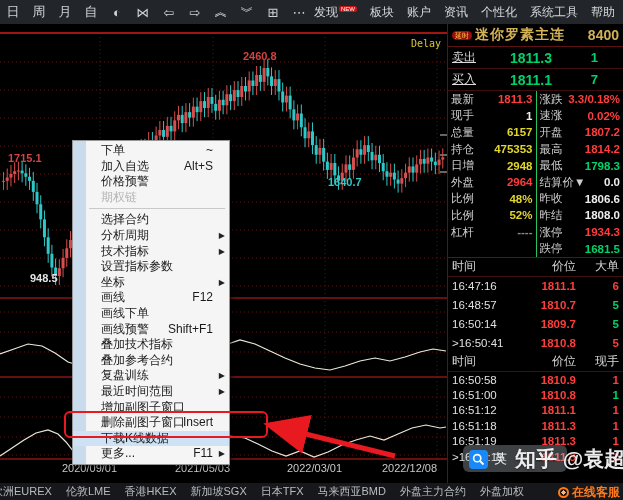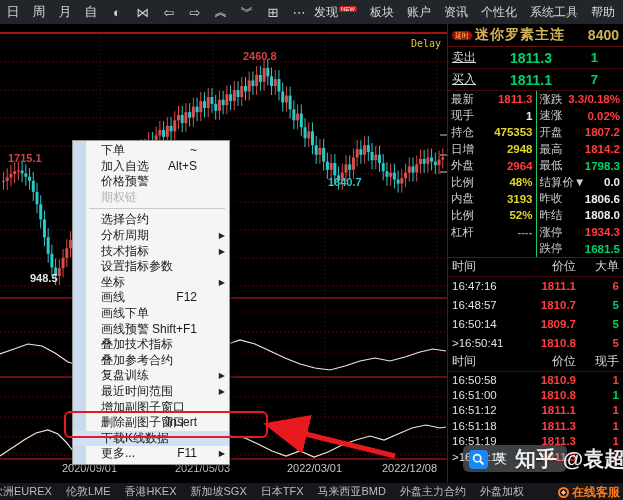--- a/index.html
+++ b/index.html
@@ -59,21 +59,21 @@
   .tab{color:#b9bcbf;font-size:11px;}
   #service{position:absolute;right:3px;top:484px;display:flex;align-items:center;gap:3px;z-index:40;}
   #service-icon{width:11px;height:11px;border-radius:50%;border:2px solid #ff7a1a;
                 box-sizing:border-box;background:radial-gradient(circle,#ffb26a 0 40%,transparent 45%);}
   #service-label{color:#ff7a1a;font-size:12px;font-weight:bold;}
   
   #ctxmenu{position:absolute;left:72px;top:140px;width:158px;background:#f5f5f5;
            border:1px solid #979797;box-shadow:2px 2px 4px rgba(0,0,0,.6);
            padding:2px 0;z-index:50;box-sizing:border-box;}
   #menu-gutter{position:absolute;left:0;top:0;bottom:0;width:13px;background:#c9dbed;}
-  .mi{position:relative;height:15.6px;line-height:15.6px;padding-left:28px;padding-right:32px;
+  .mi{position:relative;height:15.6px;line-height:15.6px;padding-left:28px;padding-right:16px;
       font-size:12px;color:#1a1a1a;white-space:nowrap;}
   .mi .msc{float:right;color:#1a1a1a;}
   .mi .mar{position:absolute;right:4px;top:0;font-size:8px;color:#222;}
   .mi.dis, .mi.dis .msc{color:#b4b4b4;}
   .mi.hl{background:#cfe2f5;}
   .msep{height:1px;background:#c9c9c9;margin:3px 4px 3px 16px;}
   
   #ann-rect{position:absolute;left:64px;top:411px;width:204px;height:27px;
             border:2.5px solid #e8191f;border-radius:6px;z-index:60;box-sizing:border-box;}
   #ann-arrow{position:absolute;left:255px;top:412px;z-index:61;}
@@ -421,38 +421,38 @@
     <div class="dcol" id="ql">
         <div class="drow">
           <span class="dl">最新</span>
           <span class="dv c-red">1811.3</span>
         </div>
         <div class="drow">
           <span class="dl">现手</span>
           <span class="dv c-white">1</span>
         </div>
         <div class="drow">
+          <span class="dl">总量</span>
+          <span class="dv c-yellow">6157</span>
+        </div>
+        <div class="drow">
           <span class="dl">持仓</span>
           <span class="dv c-yellow">475353</span>
         </div>
         <div class="drow">
           <span class="dl">日增</span>
           <span class="dv c-yellow">2948</span>
         </div>
         <div class="drow">
           <span class="dl">外盘</span>
           <span class="dv c-red">2964</span>
         </div>
         <div class="drow">
           <span class="dl">比例</span>
           <span class="dv c-yellow">48%</span>
-        </div>
-        <div class="drow">
-          <span class="dl">内盘</span>
-          <span class="dv c-yellow">3193</span>
         </div>
         <div class="drow">
           <span class="dl">比例</span>
           <span class="dv c-yellow">52%</span>
         </div>
         <div class="drow">
           <span class="dl">杠杆</span>
           <span class="dv c-gray">----</span>
         </div>
       </div>

